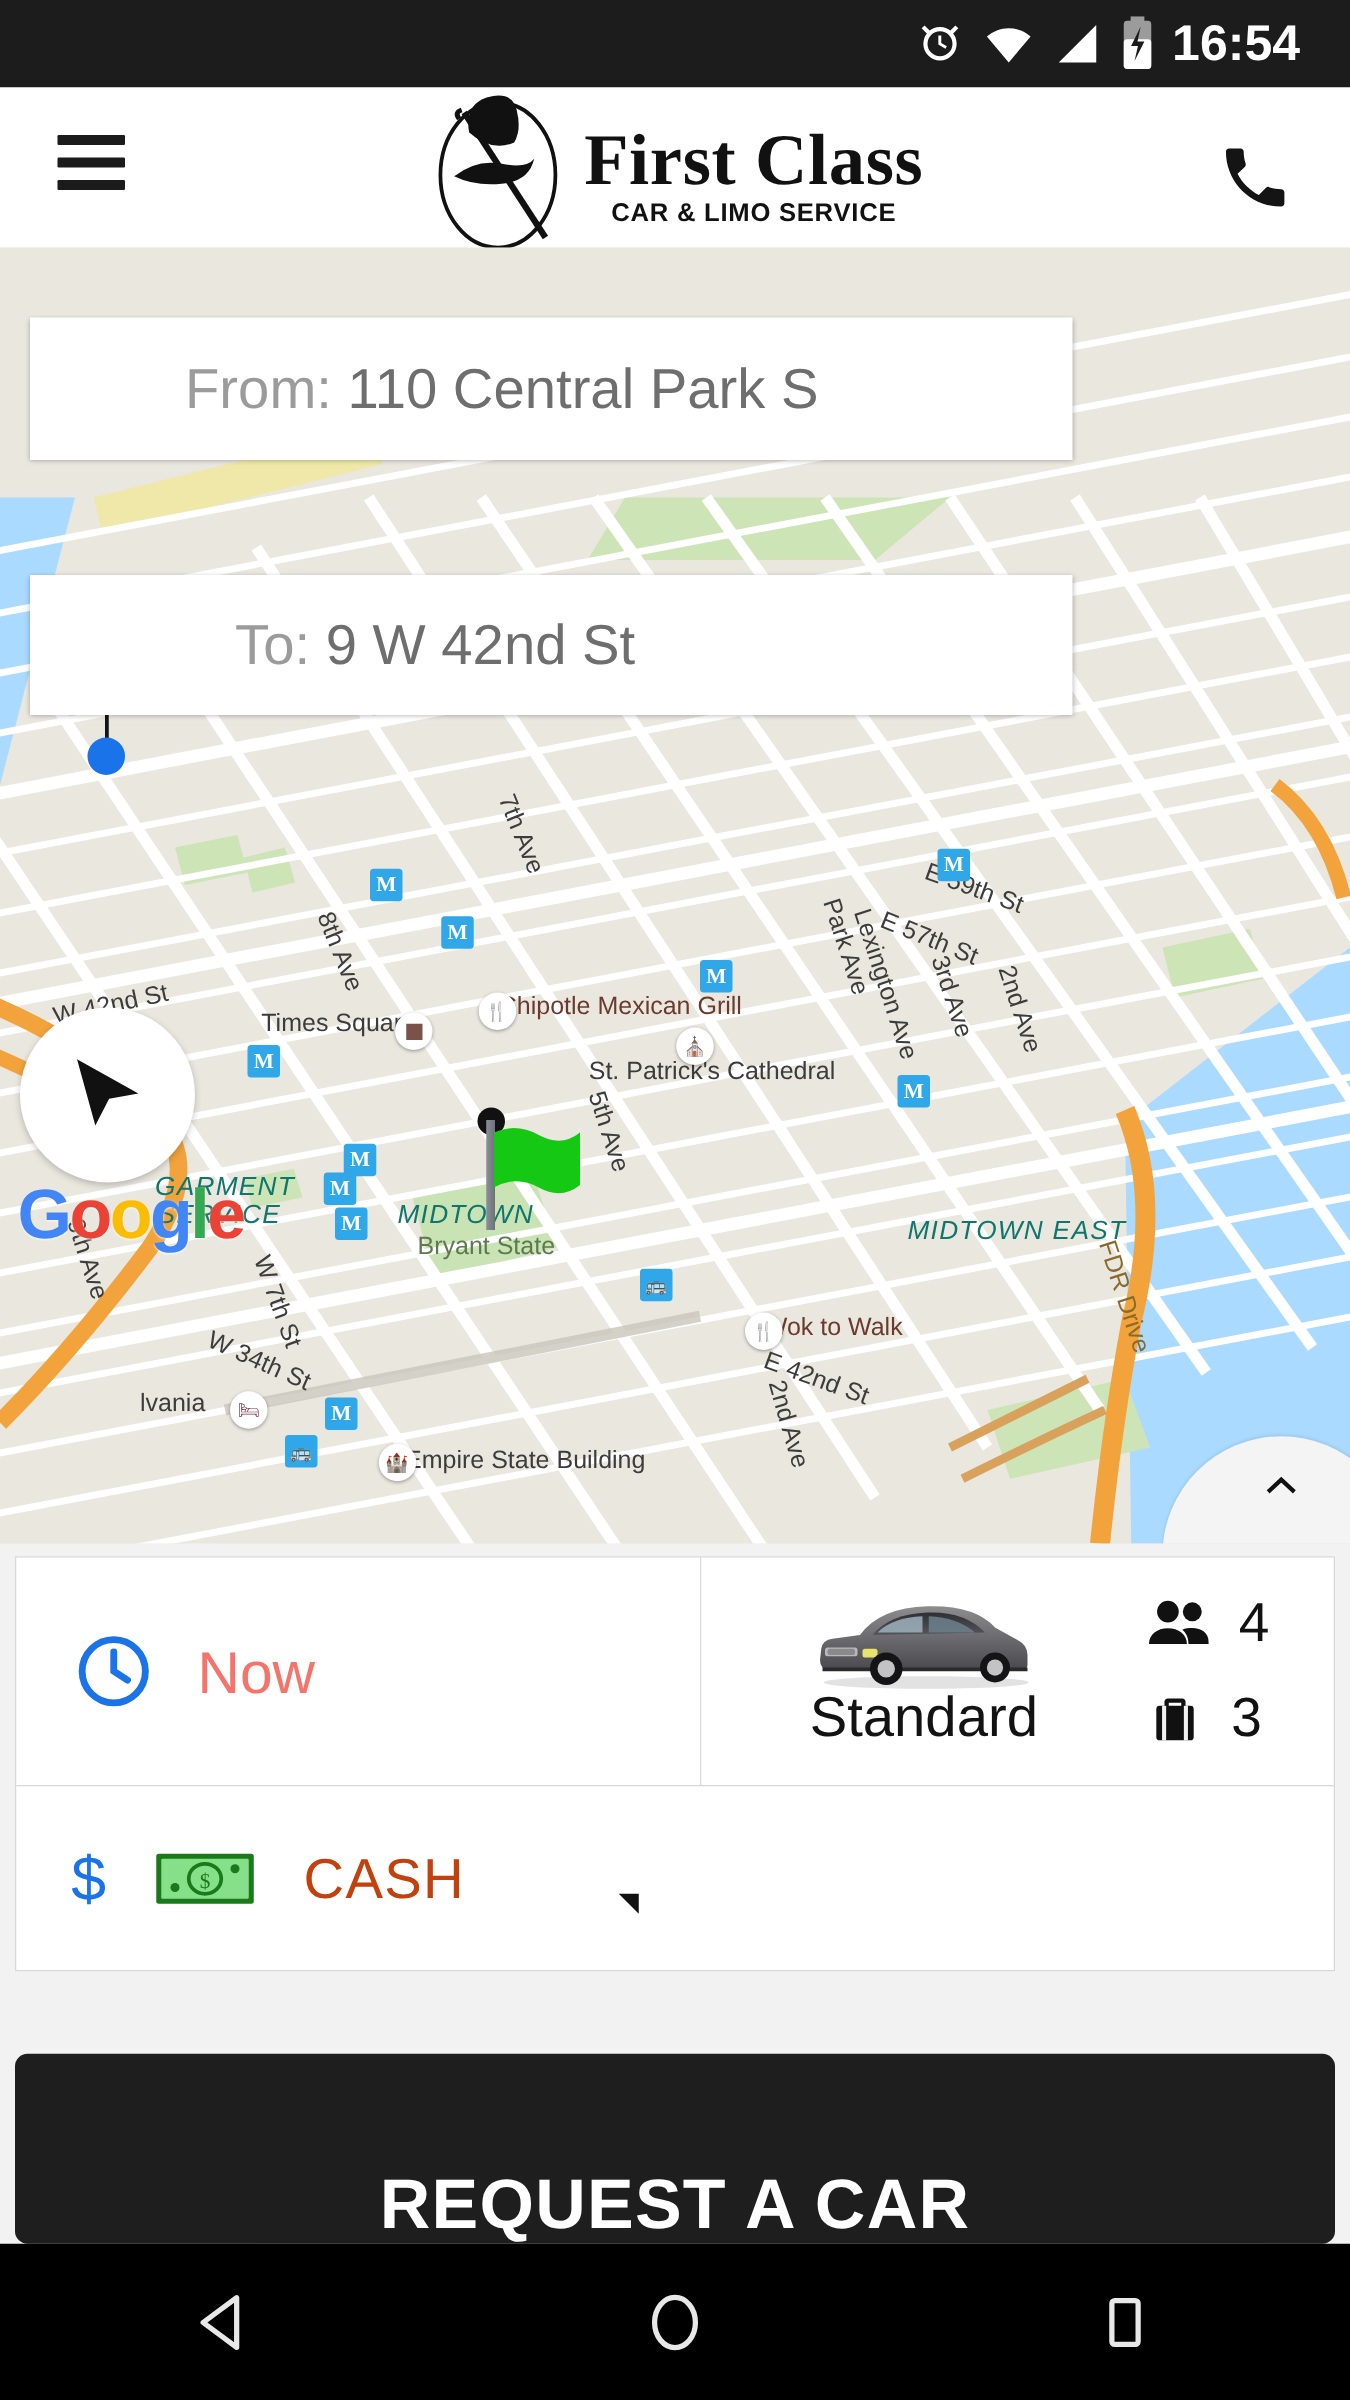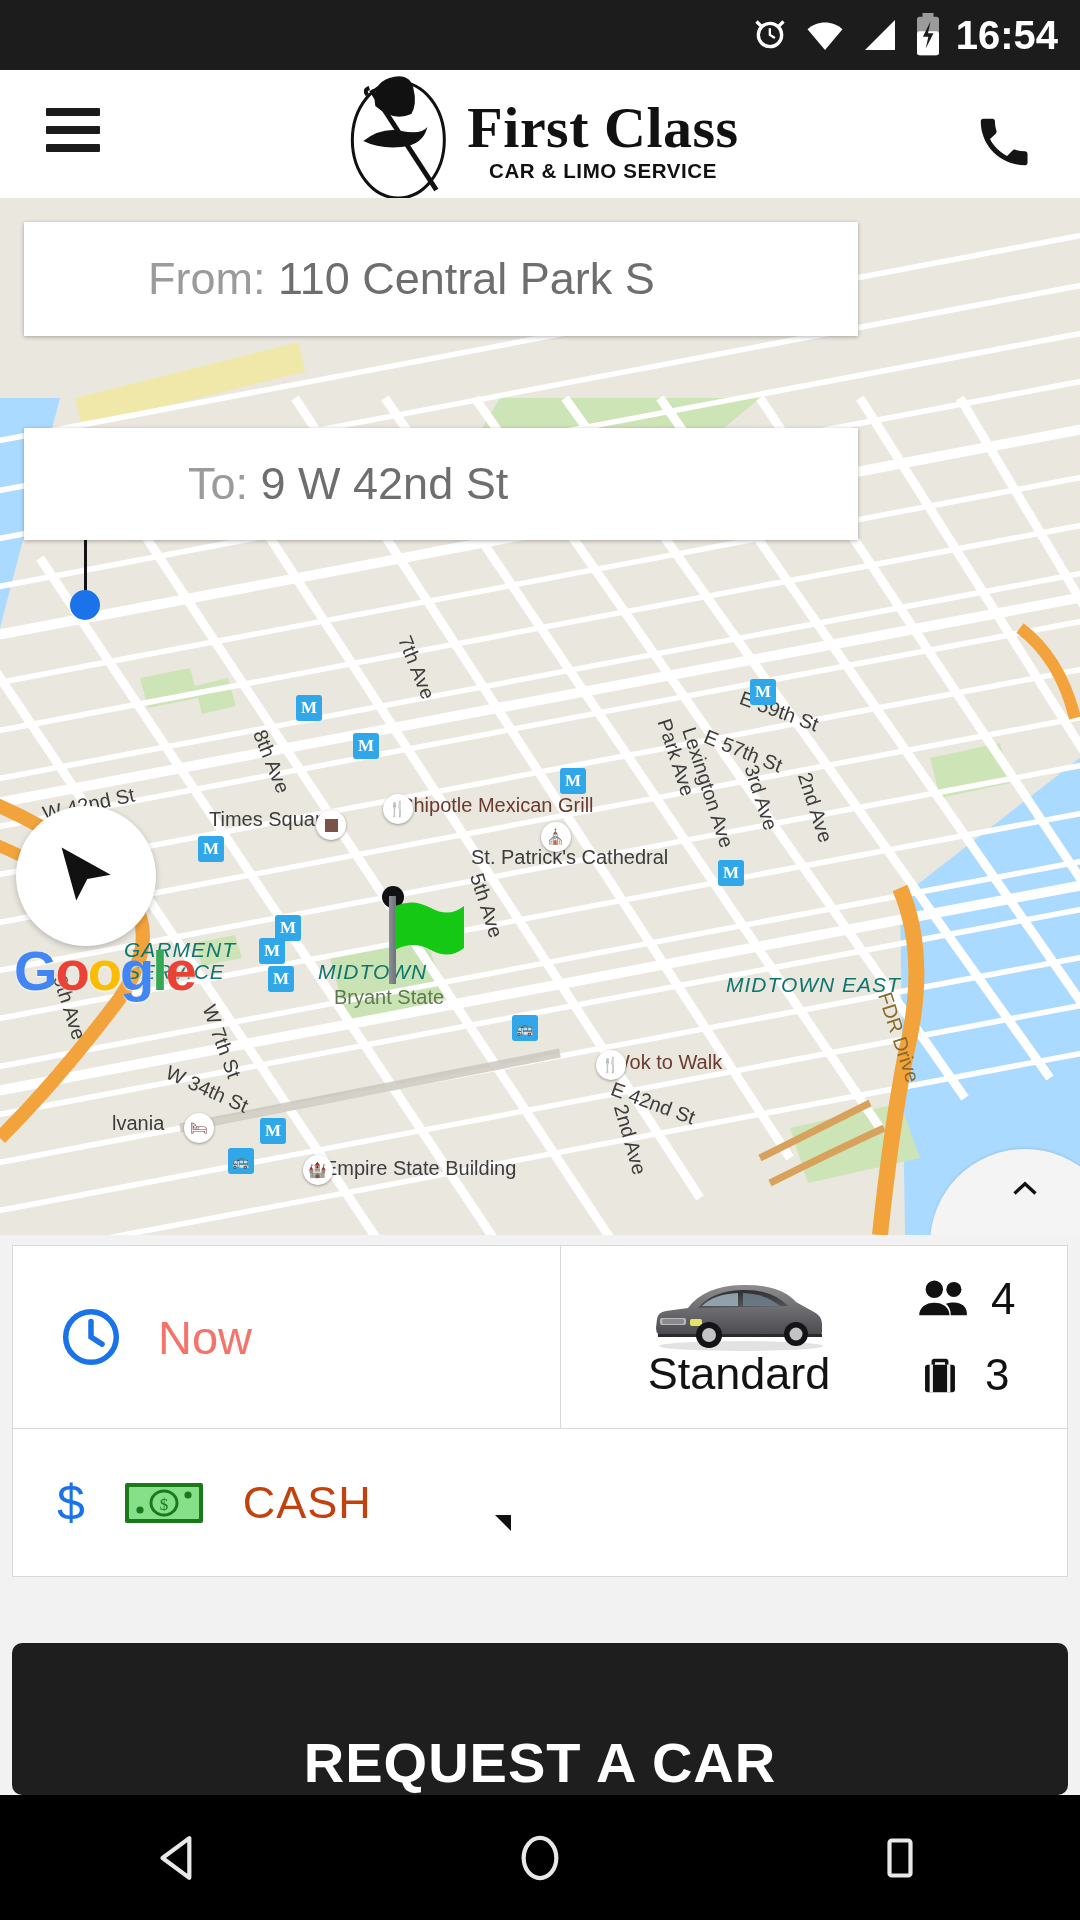--- a/index.html
+++ b/index.html
@@ -8,21 +8,21 @@
     font-family:"Liberation Sans", sans-serif;
     background:#ffffff;
     overflow:hidden;
     position:relative;
   }
 
   
   .statusbar{
     position:absolute; top:0; left:0; width:1080px; height:70px;
     background:#1c1c1c; display:flex; align-items:center;
-    justify-content:flex-end; padding-right:22px; gap:14px;
+    justify-content:flex-end; padding-right:40px; gap:14px;
   }
   .statusbar .sicon{ display:flex; align-items:center; justify-content:center; }
   .st-time{ color:#fff; font-size:40px; font-weight:700; letter-spacing:0px; line-height:1; }
 
   
   .appbar{
     position:absolute; top:70px; left:0; width:1080px; height:128px;
     background:#fff; display:flex; align-items:center;
   }
   .hamburger{ position:absolute; left:46px; top:38px; width:54px; height:44px;
@@ -81,21 +81,21 @@
   
   .expandfab{ position:absolute; right:-40px; bottom:-34px; width:190px; height:120px;
               border-radius:95px 95px 0 0; background:#f4f4f4;
               display:flex; align-items:flex-start; justify-content:center;
               padding-top:22px; box-shadow:0 -1px 3px rgba(0,0,0,.10); cursor:pointer; }
 
   
   .addr-wrap{ position:absolute; left:0; top:198px; width:1080px; height:270px; }
   .addr-card{
     position:absolute; left:24px; width:834px; background:#fff;
-    box-shadow:0 1px 4px rgba(0,0,0,.30); display:flex; align-items:center;
+    box-shadow:0 1px 4px rgba(0,0,0,.30); display:flex; align-items:center;margin-top:32px;
   }
   .addr-from{ top:24px; height:114px; }
   .addr-to{ top:230px; height:112px; }
   .addr-text{ font-size:45px; color:#7b7b7b; white-space:nowrap; }
   .addr-label{ color:#9b9b9b; }
   .addr-value{ color:#6e6e6e; }
   .dot{ position:absolute; border-radius:50%; }
   .dot-green{ width:30px; height:30px; background:#34a83a; left:70px; top:266px; }
   .dot-blue{ width:30px; height:30px; background:#1a73e8; left:70px; top:392px; }
   .dot-line{ position:absolute; left:84px; top:292px; width:3px; height:108px; background:#141414; }

